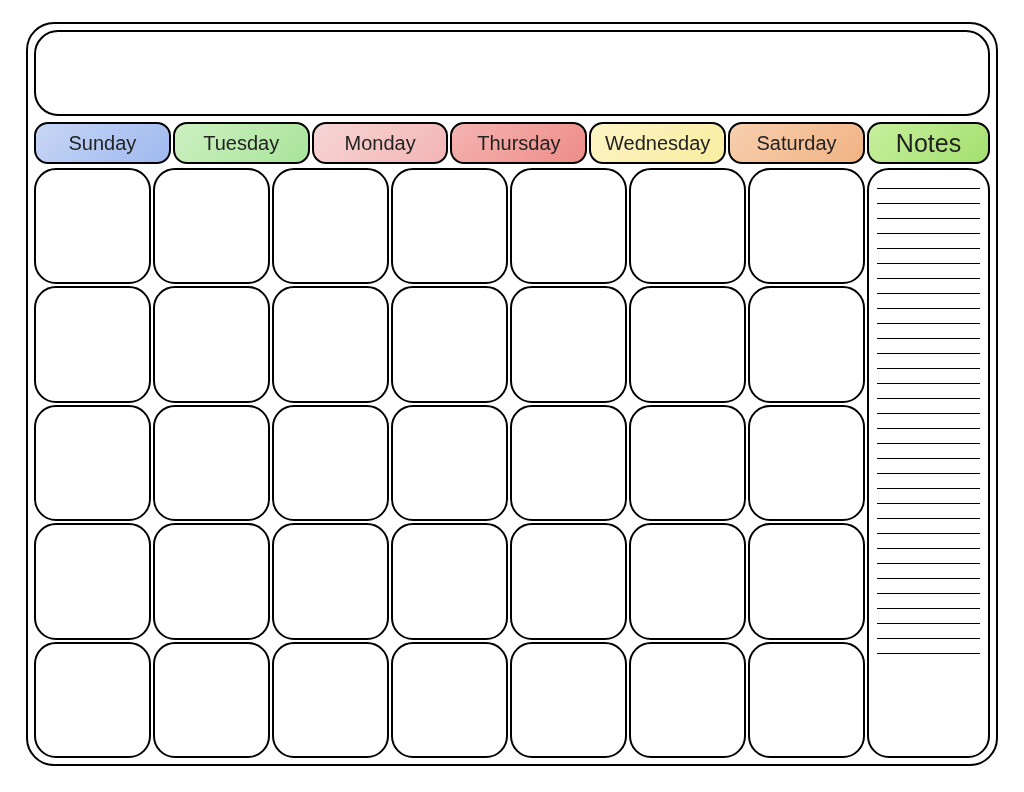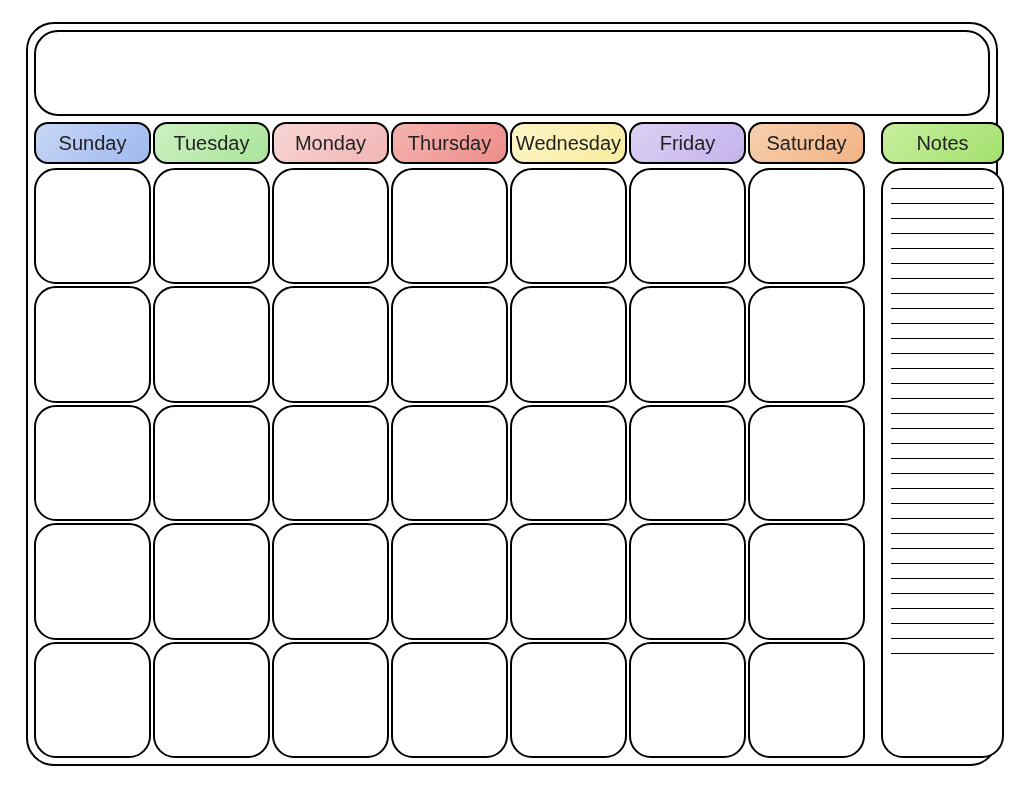--- a/index.html
+++ b/index.html
@@ -22,21 +22,21 @@
   .title-box {
     height: 86px;
     border: 2px solid #000;
     border-radius: 24px;
     margin-bottom: 6px;
     background: #fff;
   }
   .columns {
     flex: 1;
     display: flex;
-    gap: 16px;
+    gap: 2px;
     min-height: 0;
   }
   .cal-area {
     flex: 0 0 calc(100% - 125px);
     display: flex;
     flex-direction: column;
     min-height: 0;
   }
   .header-row {
     display: flex;
@@ -73,21 +73,21 @@
     flex-direction: column;
     min-height: 0;
   }
   .notes-header {
     height: 42px;
     border: 2px solid #000;
     border-radius: 14px;
     display: flex;
     align-items: center;
     justify-content: center;
-    font-size: 20px;
+    font-size: 25px;
     margin-bottom: 4px;
     color: #222;
   }
   .notes-lines {
     flex: 1;
     border: 2px solid #000;
     border-radius: 22px;
     background: #fff;
     padding: 18px 8px 10px 8px;
     display: flex;
@@ -109,21 +109,20 @@
 
   <div class="columns">
 
     <div class="cal-area">
       <div class="header-row">
         <div class="day-header" style="background:linear-gradient(135deg, #c7d6f5 0%, #9fb9ef 100%)">Sunday</div>
         <div class="day-header" style="background:linear-gradient(135deg, #cdf0c1 0%, #a9e49a 100%)">Tuesday</div>
         <div class="day-header" style="background:linear-gradient(135deg, #f7d5d5 0%, #f3b5b5 100%)">Monday</div>
         <div class="day-header" style="background:linear-gradient(135deg, #f4b3b0 0%, #ee8d89 100%)">Thursday</div>
         <div class="day-header" style="background:linear-gradient(135deg, #fdf4c6 0%, #f8eda0 100%)">Wednesday</div>
-        <div class="day-header" style="background:linear-gradient(135deg, #dcd0f3 0%, #c4b3ec 100%)">Friday</div>
         <div class="day-header" style="background:linear-gradient(135deg, #f7cfae 0%, #f1b384 100%)">Saturday</div>
       </div>
       <div class="grid" id="cal-grid">
           <div class="day-cell"></div>
           <div class="day-cell"></div>
           <div class="day-cell"></div>
           <div class="day-cell"></div>
           <div class="day-cell"></div>
           <div class="day-cell"></div>
           <div class="day-cell"></div>

